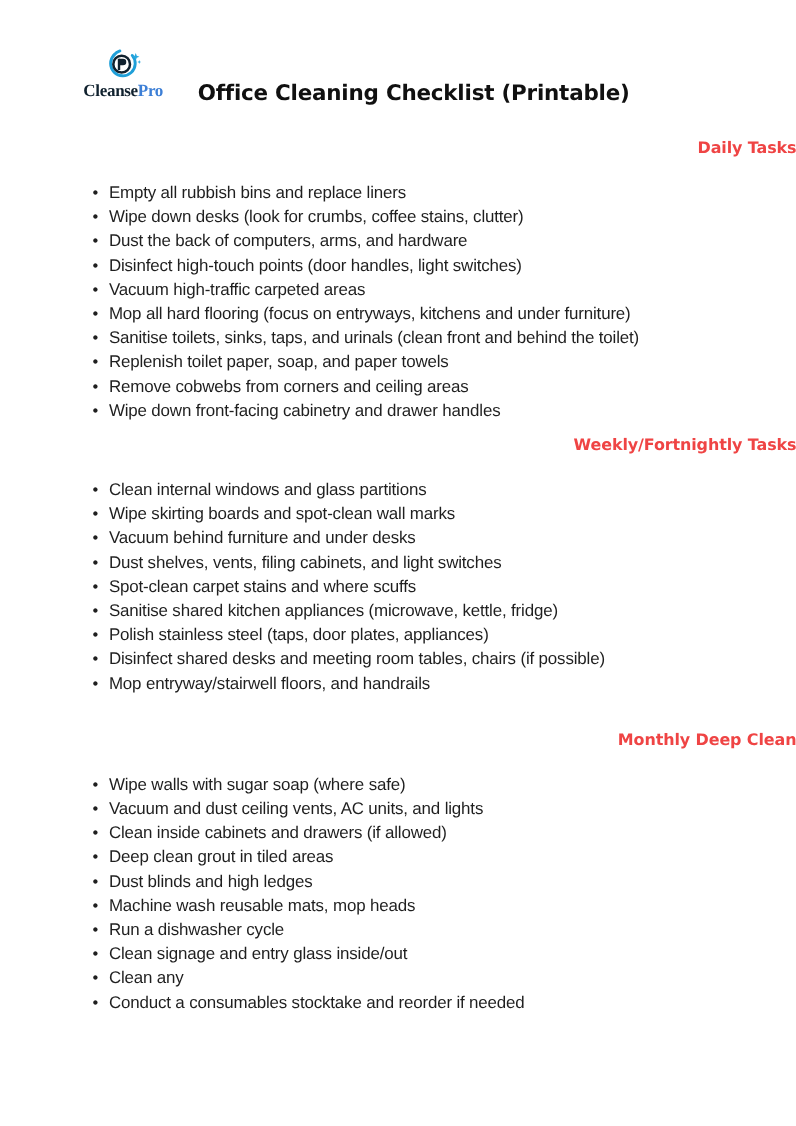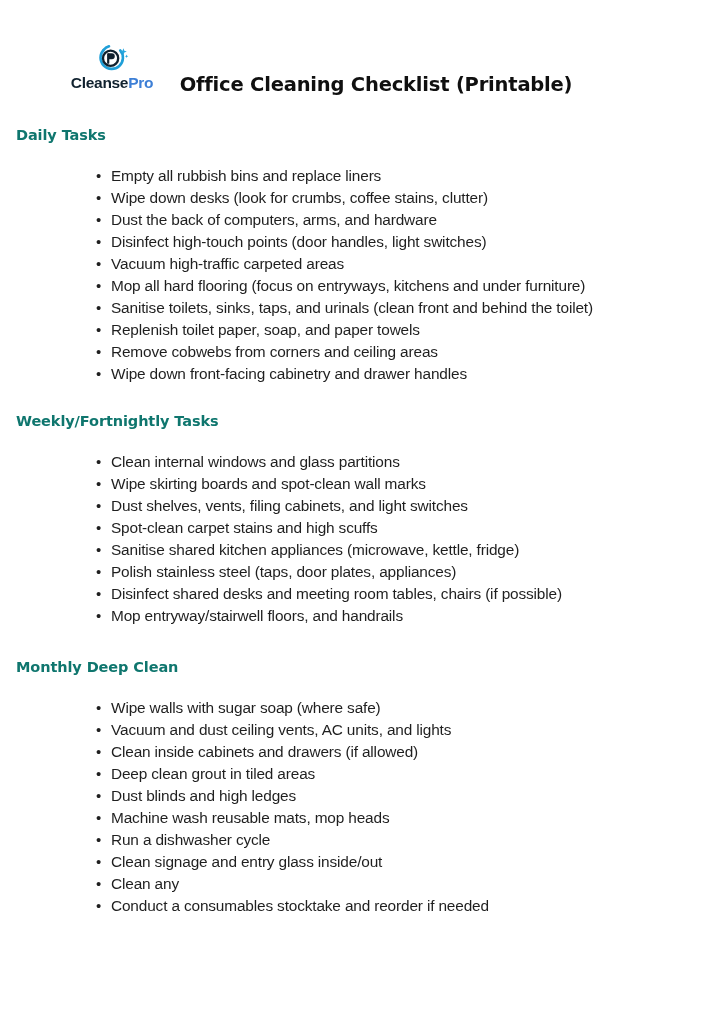--- a/index.html
+++ b/index.html
@@ -43,21 +43,21 @@
     gap: 1px;
   }
 
   .brand-mark {
     width: 34px;
     height: 30px;
     display: block;
   }
 
   .brand-word {
-    font-family: Liberation Sans, sans-serif;
+    font-family: Liberation Serif, serif;
     font-size: 15.5px;
     font-weight: bold;
     letter-spacing: -0.3px;
     line-height: 1;
     white-space: nowrap;
   }
   .brand-word .w1 { color: #10212e; }
   .brand-word .w2 { color: #3d7fd6; }
 
   .doc-title {
@@ -73,32 +73,32 @@
     letter-spacing: -0.2px;
     color: #101010;
   }
 
   
   .section {
     margin: 0;
   }
 
   .section-heading {
-    text-align: left;
+    text-align: right;
     padding-left: 16px;
     font-family: "DejaVu Sans", sans-serif;
     font-size: 14.5px;
     font-weight: bold;
     letter-spacing: -0.1px;
-    color: #0f766e;
+    color: #ef4444;
   }
 
   .task-list {
     list-style: none;
-    margin: 12px;
+    margin: 0;
     padding: 0;
   }
 
   .task-item {
     position: relative;
     padding-left: 99px;
     font-size: 15.4px;
     line-height: 22px;
     color: #1f1f1f;
     letter-spacing: -0.15px;
@@ -112,21 +112,21 @@
     top: -0.5px;
     font-size: 15px;
     line-height: 22px;
     color: #1f1f1f;
   }
 
   
   .sec-daily .section-heading { margin-top: 25px; }
   .sec-daily .task-list { margin-top: 22px; }
 
-  .sec-weekly .section-heading { margin-top: 28px; }
+  .sec-weekly .section-heading { margin-top: 12px; }
   .sec-weekly .task-list { margin-top: 22px; }
 
   .sec-monthly .section-heading { margin-top: 32px; }
   .sec-monthly .task-list { margin-top: 22px; }
 </style>
 </head>
 <body>
 
 <div class="page">
 
@@ -174,22 +174,23 @@
       <li class="task-item">Remove cobwebs from corners and ceiling areas</li>
       <li class="task-item">Wipe down front-facing cabinetry and drawer handles</li>
     </ul>
   </section>
 
   <section class="section sec-weekly">
     <h2 class="section-heading">Weekly/Fortnightly Tasks</h2>
     <ul class="task-list">
       <li class="task-item">Clean internal windows and glass partitions</li>
       <li class="task-item">Wipe skirting boards and spot-clean wall marks</li>
+      <li class="task-item">Vacuum behind furniture and under desks</li>
       <li class="task-item">Dust shelves, vents, filing cabinets, and light switches</li>
-      <li class="task-item">Spot-clean carpet stains and high scuffs</li>
+      <li class="task-item">Spot-clean carpet stains and where scuffs</li>
       <li class="task-item">Sanitise shared kitchen appliances (microwave, kettle, fridge)</li>
       <li class="task-item">Polish stainless steel (taps, door plates, appliances)</li>
       <li class="task-item">Disinfect shared desks and meeting room tables, chairs (if possible)</li>
       <li class="task-item">Mop entryway/stairwell floors, and handrails</li>
     </ul>
   </section>
 
   <section class="section sec-monthly">
     <h2 class="section-heading">Monthly Deep Clean</h2>
     <ul class="task-list">

